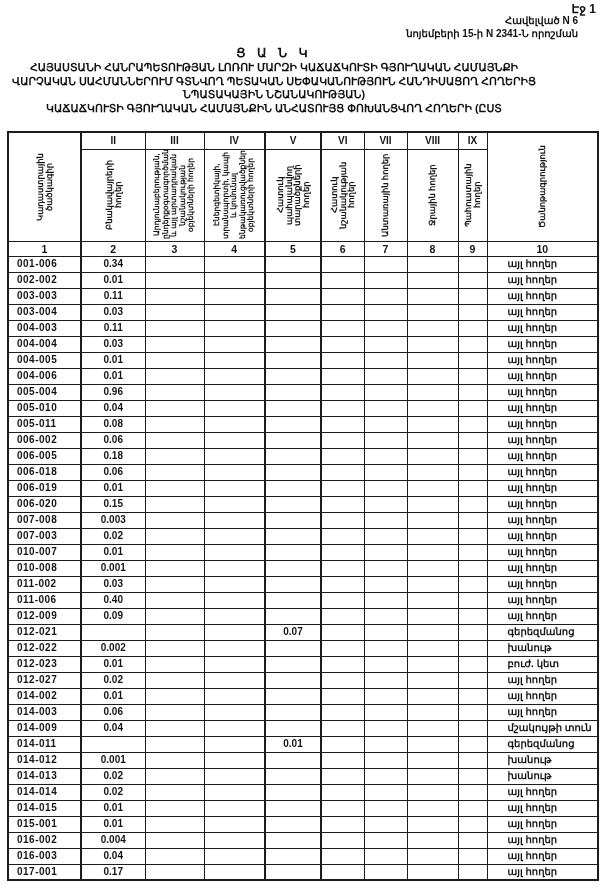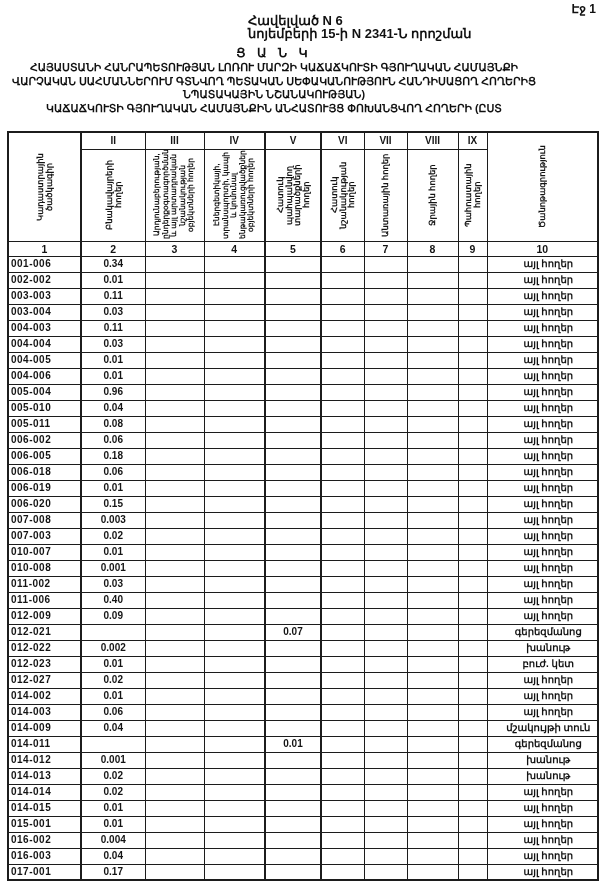--- a/index.html
+++ b/index.html
@@ -3,43 +3,43 @@
 <meta charset="utf-8">
 <style>
   html,body{margin:0;padding:0;}
   body{
     width:604px;height:896px;position:relative;overflow:hidden;
     background:#ffffff;color:#101010;
     font-family:"Liberation Sans",sans-serif;font-weight:bold;
     -webkit-font-smoothing:none;
   }
   .page-marker{position:absolute;top:2px;right:8px;font-size:12px;text-align:center;}
-  .annex-block{position:absolute;top:14px;left:248px;width:330px;text-align:left;
-    font-size:13px;line-height:13px;}
+  .annex-block{position:absolute;top:14px;left:248px;width:330px;text-align:right;
+    font-size:10px;line-height:13px;}
   .title-block{position:absolute;top:47px;left:0;width:548px;text-align:center;
     font-size:10.8px;line-height:13.4px;}
   .title-heading{font-size:12.5px;letter-spacing:4px;margin-bottom:1px;}
   .doc-table{position:absolute;top:131px;left:7px;width:590px;
     border-collapse:collapse;table-layout:fixed;}
   .doc-table th,.doc-table td{
     border:1px solid #1c1c1c;padding:0;margin:0;overflow:hidden;
     font-weight:bold;color:#141414;box-sizing:border-box;
   }
   .doc-table{border:2px solid #1c1c1c;}
   .numeral-row th{height:17px;font-size:10px;text-align:center;vertical-align:middle;}
   .cat-row th{height:92px;vertical-align:middle;text-align:center;}
   .rot{writing-mode:vertical-rl;transform:rotate(180deg);
     font-size:7.6px;line-height:8.6px;font-weight:bold;
     height:88px;margin:0 auto;text-align:center;}
   .rot.big{font-size:8.4px;}
   .num-row td{height:15px;font-size:10.5px;text-align:center;vertical-align:middle;}
   .doc-table tbody td{height:16px;font-size:10px;line-height:12px;vertical-align:middle;}
-  td.code{text-align:left;padding-left:2px;letter-spacing:0.5px;}
+  td.code{text-align:left;padding-left:8px;letter-spacing:0.5px;}
   td.val{text-align:center;}
-  td.note{text-align:center;padding-left:12px;font-size:10px;}
+  td.note{text-align:left;padding-left:20px;font-size:10px;}
   .bL2{border-left-width:2px !important;}
   .bR2{border-right-width:2px !important;}
 </style>
 </head>
 <body>
 
 <div class="page-marker">Էջ 1</div>
 
 <div class="annex-block">
   <div>Հավելված N 6</div>

